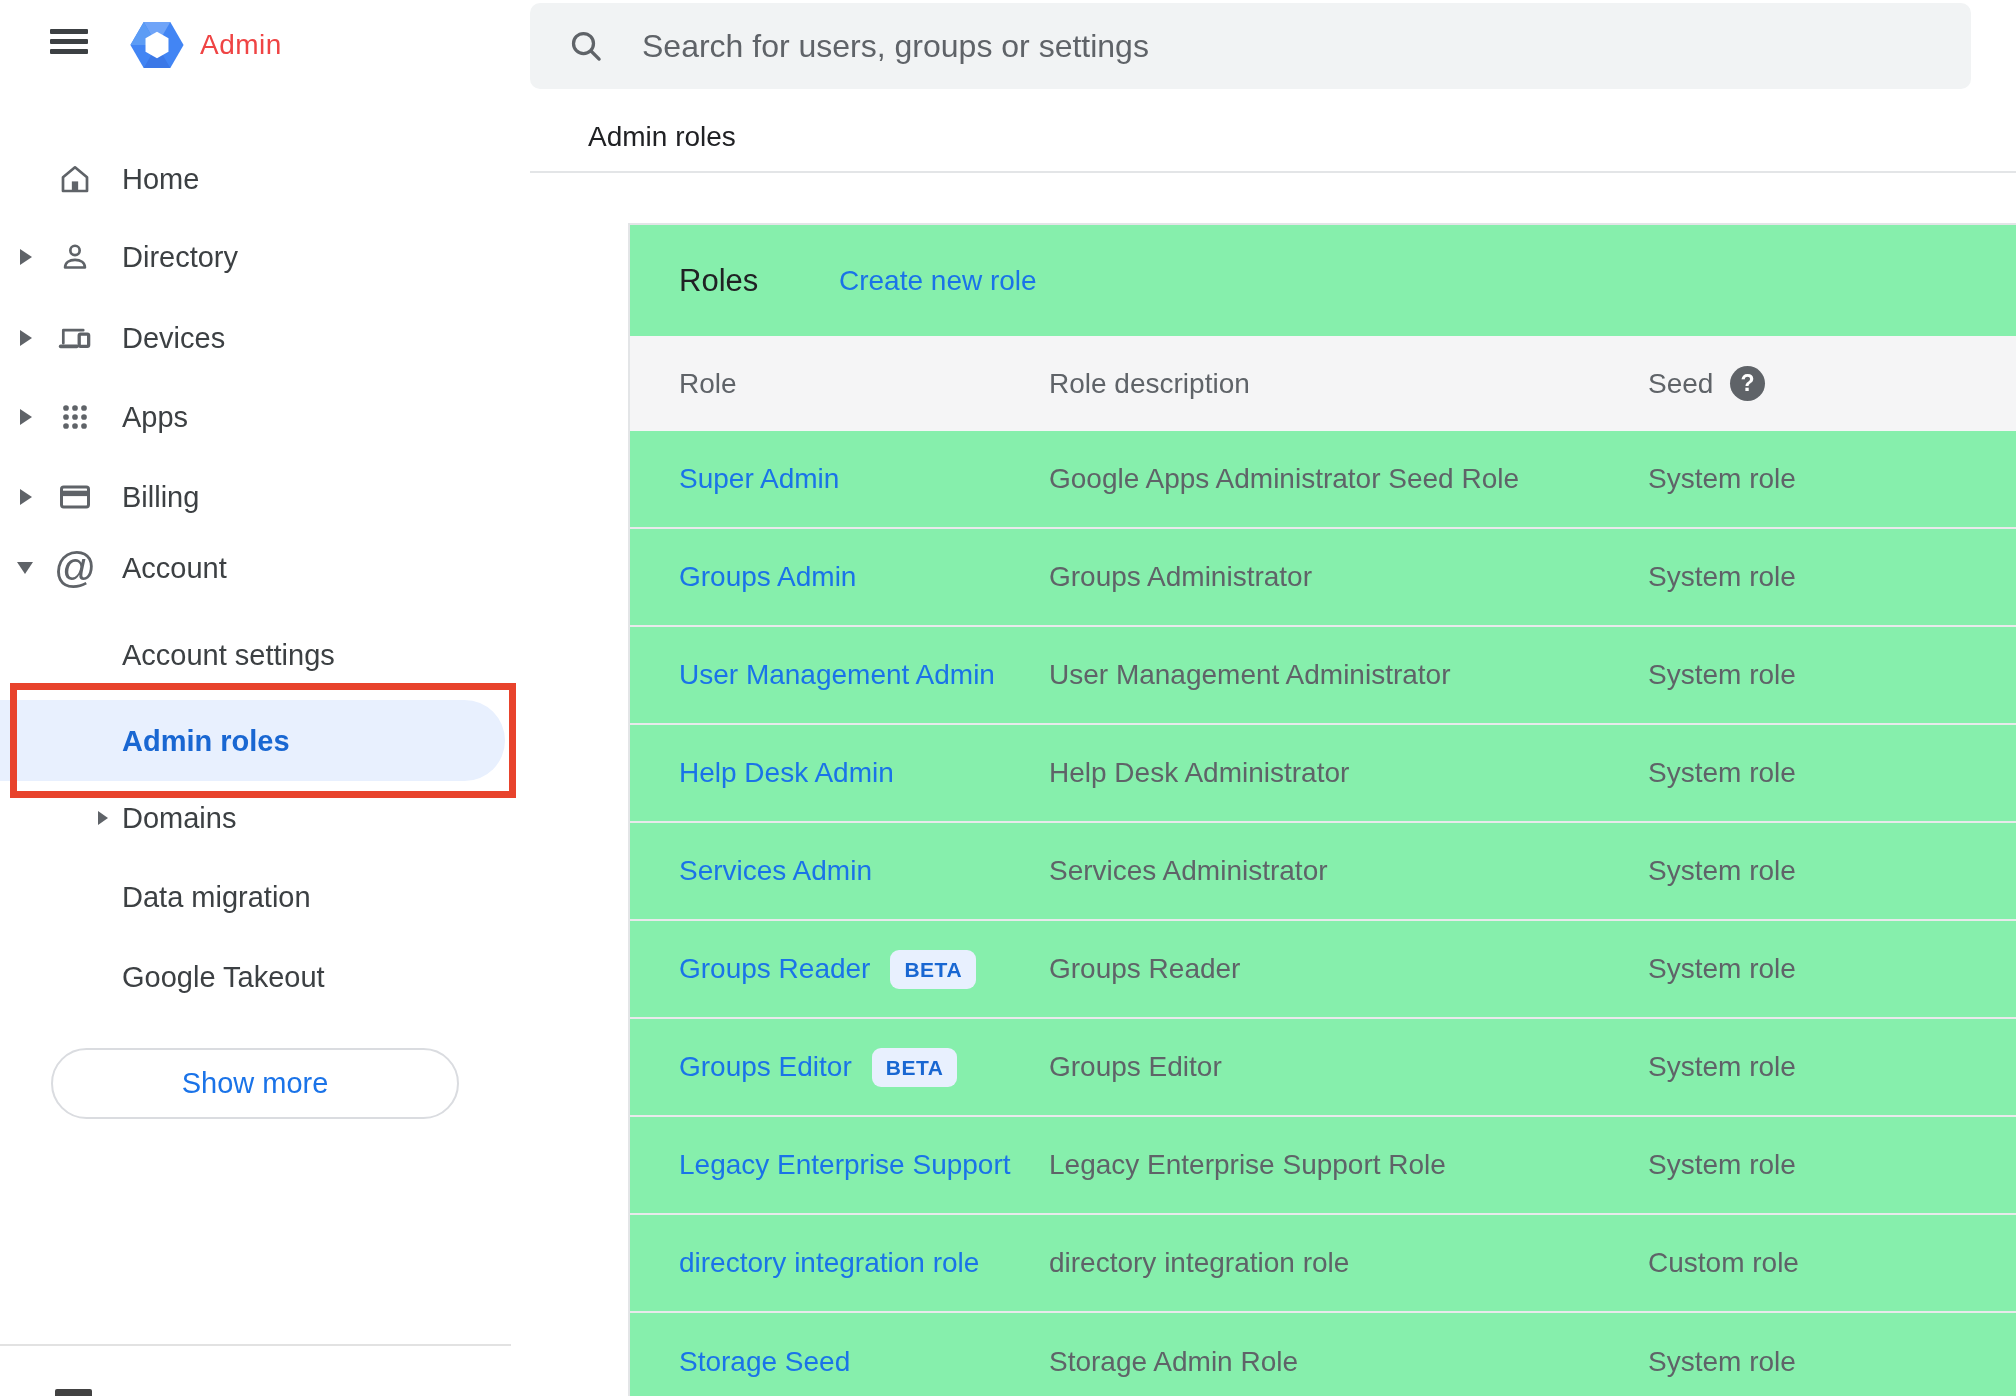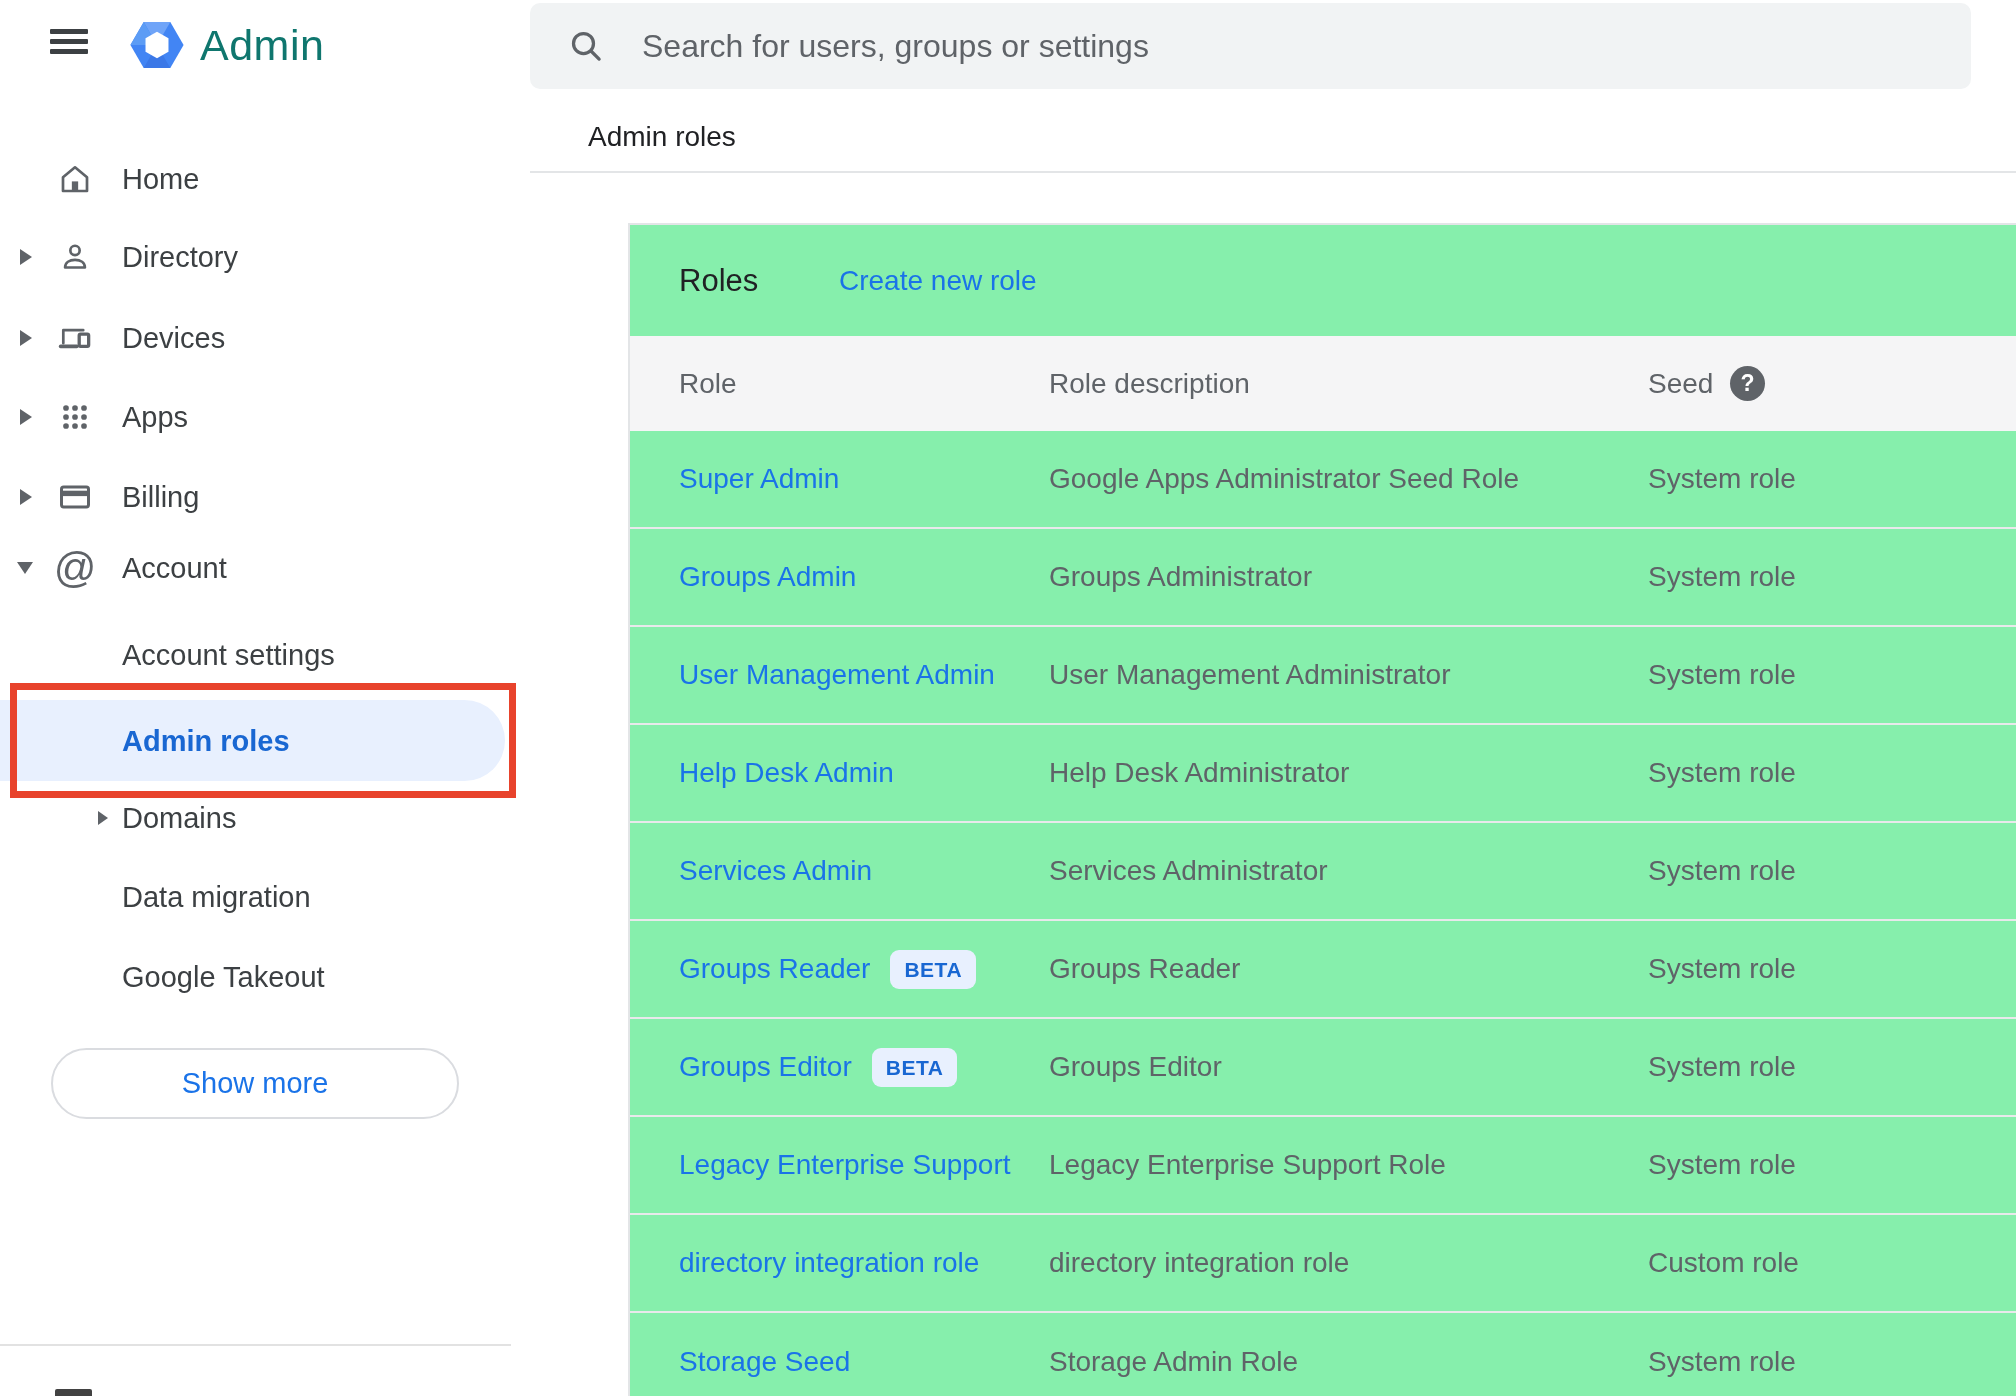--- a/index.html
+++ b/index.html
@@ -6,21 +6,21 @@
   html,body { width:2016px; height:1396px; overflow:hidden; background:#fff;
     font-family:"Liberation Sans","DejaVu Sans",sans-serif; }
 
   
   #sidebar { position:absolute; left:0; top:0; width:531px; height:1396px; background:#fff; }
   #hamburger { position:absolute; left:50px; top:29px; width:38px; height:25px; cursor:pointer; }
   #hamburger .bar { position:absolute; left:0; width:38px; height:5px; background:#3c4043; border-radius:1px; }
   #hamburger .bar:nth-child(1){ top:0; } #hamburger .bar:nth-child(2){ top:10px; } #hamburger .bar:nth-child(3){ top:20px; }
   #logo { position:absolute; left:128px; top:16px; width:58px; height:58px; }
   #app-title { position:absolute; left:200px; top:16px; height:58px; line-height:58px;
-    font-size:43px; color:#0f766e; letter-spacing:0.5px; }
+    font-size:28px; color:#ef4444; letter-spacing:0.5px; }
 
   .nav-item { position:absolute; left:0; width:531px; height:80px; cursor:pointer; }
   .nav-icon { position:absolute; left:56px; top:50%; transform:translateY(-50%); width:38px; height:38px;
     display:flex; align-items:center; justify-content:center; }
   .nav-label { position:absolute; left:122px; top:50%; transform:translateY(-50%);
     font-size:29px; color:#3c4043; white-space:nowrap; }
   .tri-right { position:absolute; left:20px; top:50%; transform:translateY(-50%);
     width:0; height:0; border-left:12px solid #5f6368; border-top:8px solid transparent; border-bottom:8px solid transparent; }
   .tri-down { position:absolute; left:17px; top:50%; transform:translateY(-50%);
     width:0; height:0; border-top:12px solid #5f6368; border-left:8px solid transparent; border-right:8px solid transparent; }

